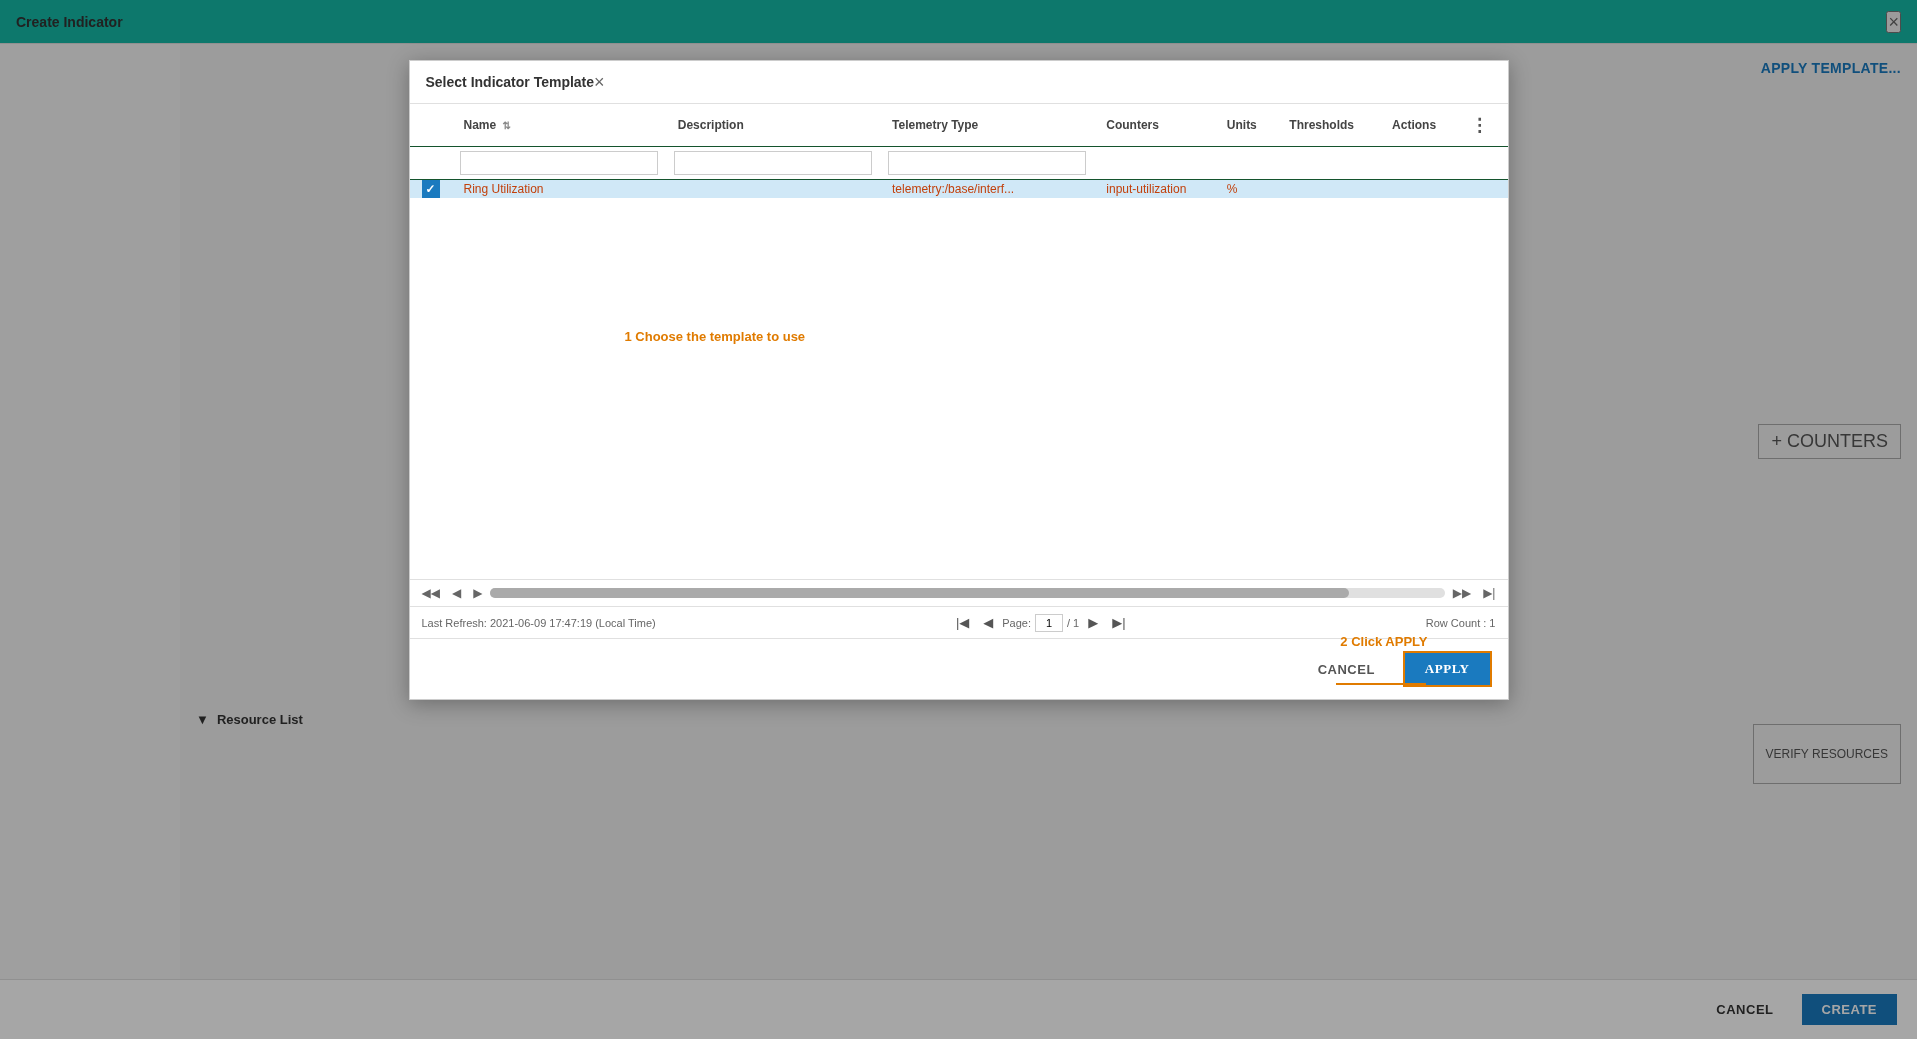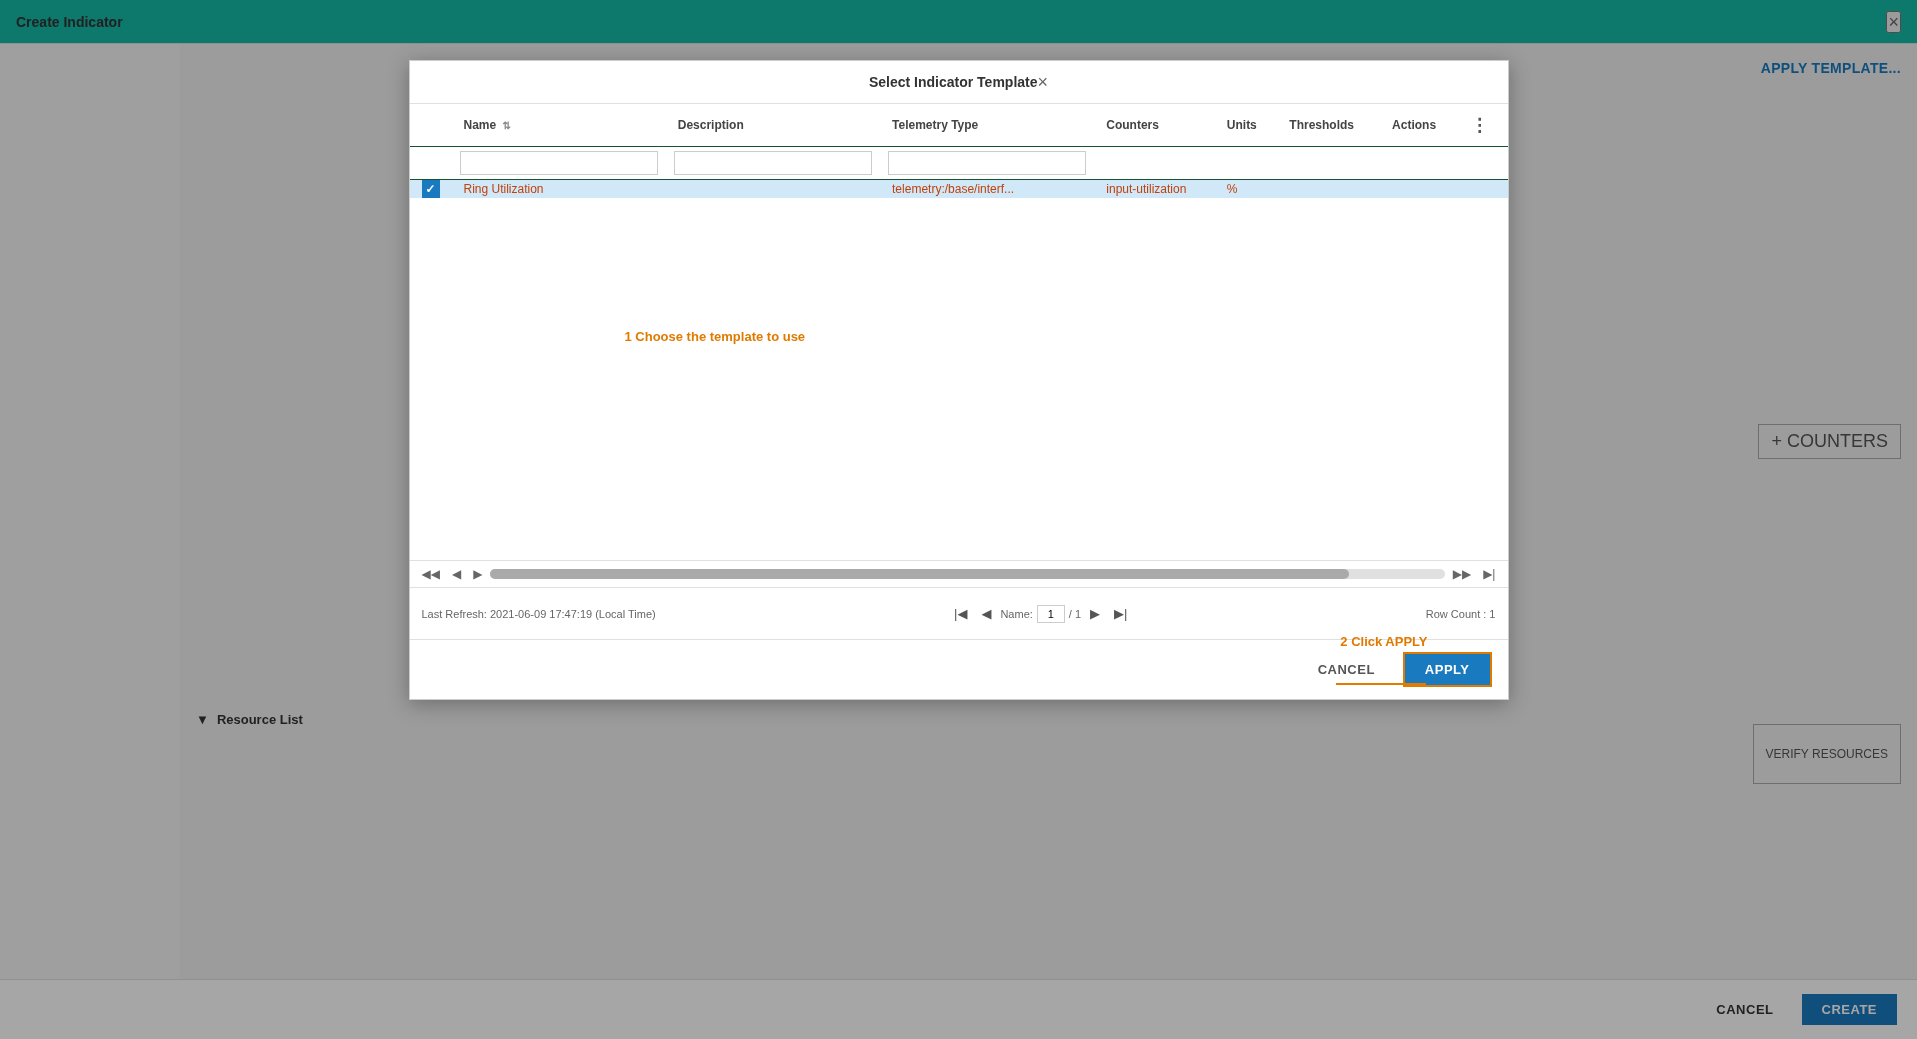--- a/index.html
+++ b/index.html
@@ -190,21 +190,21 @@
       border: 1px solid #ccc;
       box-shadow: 0 4px 20px rgba(0,0,0,0.3);
       display: flex;
       flex-direction: column;
       position: relative;
     }
 
     .modal-header {
       display: flex;
       align-items: center;
-      justify-content: center;
+      justify-content: flex-start;
       padding: 12px 16px;
       border-bottom: 1px solid #e0e0e0;
     }
     .modal-title {
       font-size: 14px;
       font-weight: 600;
       color: #333;
     }
     .modal-close {
       cursor: pointer;
@@ -315,21 +315,21 @@
     .scroll-thumb {
       width: 90%;
       height: 100%;
       background: #aaa;
       border-radius: 5px;
     }
 
     
     .pagination-area {
       border-top: 1px solid #e0e0e0;
-      padding: 16px 12px;
+      padding: 6px 12px;
       display: flex;
       align-items: center;
       justify-content: space-between;
       font-size: 11px;
       color: #666;
     }
     .pagination-controls {
       display: flex;
       align-items: center;
       gap: 4px;
@@ -372,20 +372,21 @@
     }
     .modal-apply-btn {
       background: #1a7abf;
       border: 2px solid #e07b00;
       color: #fff;
       font-size: 13px;
       font-weight: 600;
       cursor: pointer;
       padding: 8px 20px;
       letter-spacing: 0.5px;
+      font-family: Liberation Serif, serif;
     }
 
     
     .annotation {
       position: absolute;
       color: #e07b00;
       font-size: 13px;
       font-weight: 700;
       pointer-events: none;
     }
@@ -515,21 +516,21 @@
         </div>
         <button class="scroll-btn">▶▶</button>
         <button class="scroll-btn">▶|</button>
       </div>
 
       <div class="pagination-area">
         <span>Last Refresh: 2021-06-09 17:47:19 (Local Time)</span>
         <div class="pagination-controls">
           <button class="page-btn">|◀</button>
           <button class="page-btn">◀</button>
-          <span>Name:</span>
+          <span>Page:</span>
           <input class="page-input" type="text" value="1" style="">
           <span>/ 1</span>
           <button class="page-btn">▶</button>
           <button class="page-btn">▶|</button>
         </div>
         <span>Row Count : 1</span>
       </div>
 
       <div class="modal-footer">
         <button class="modal-cancel-btn">CANCEL</button>

